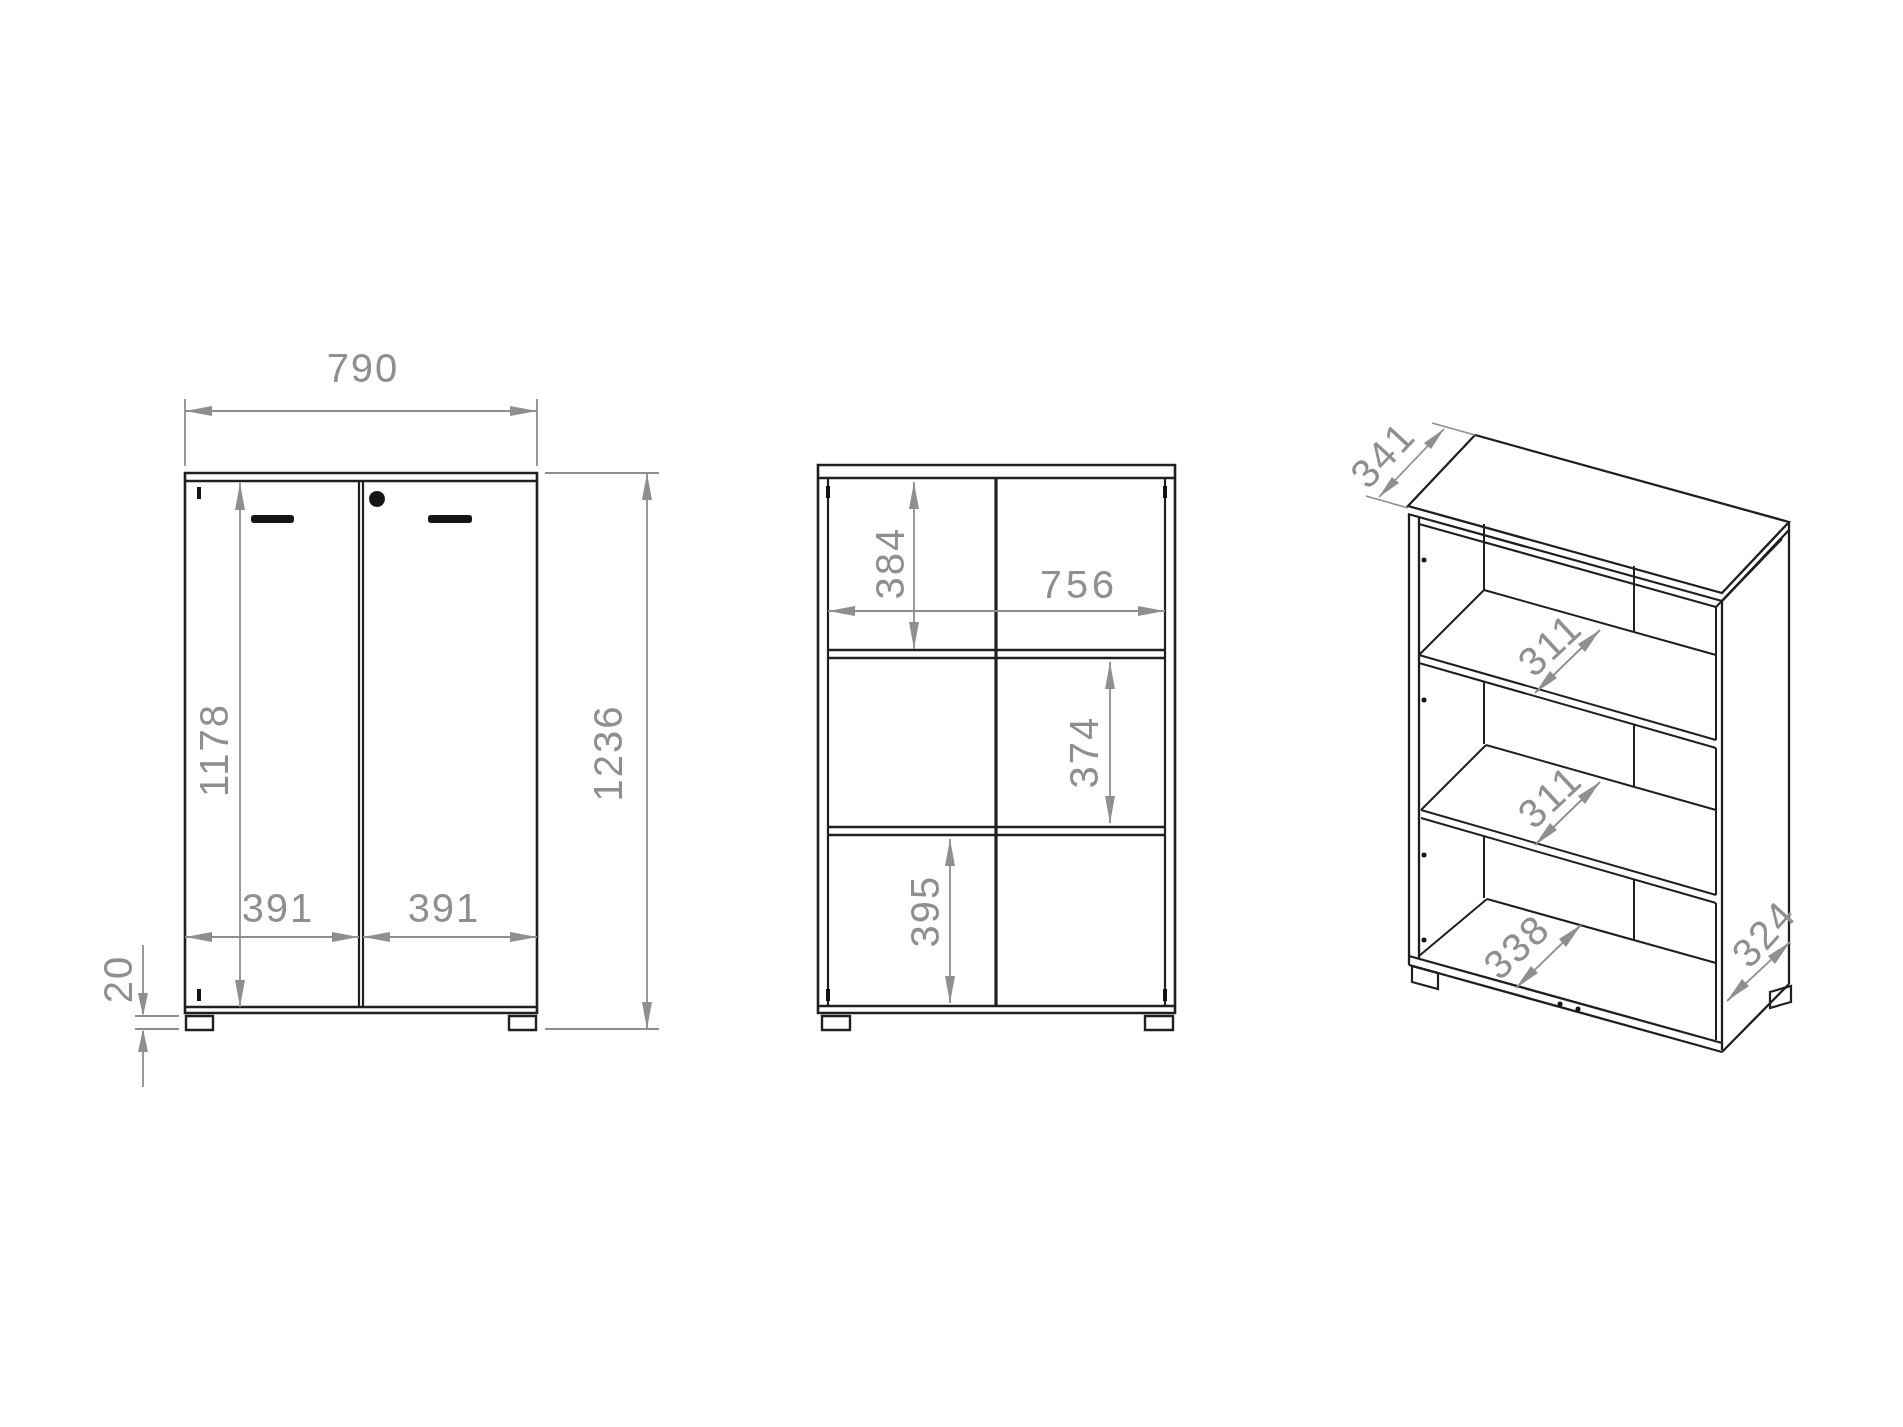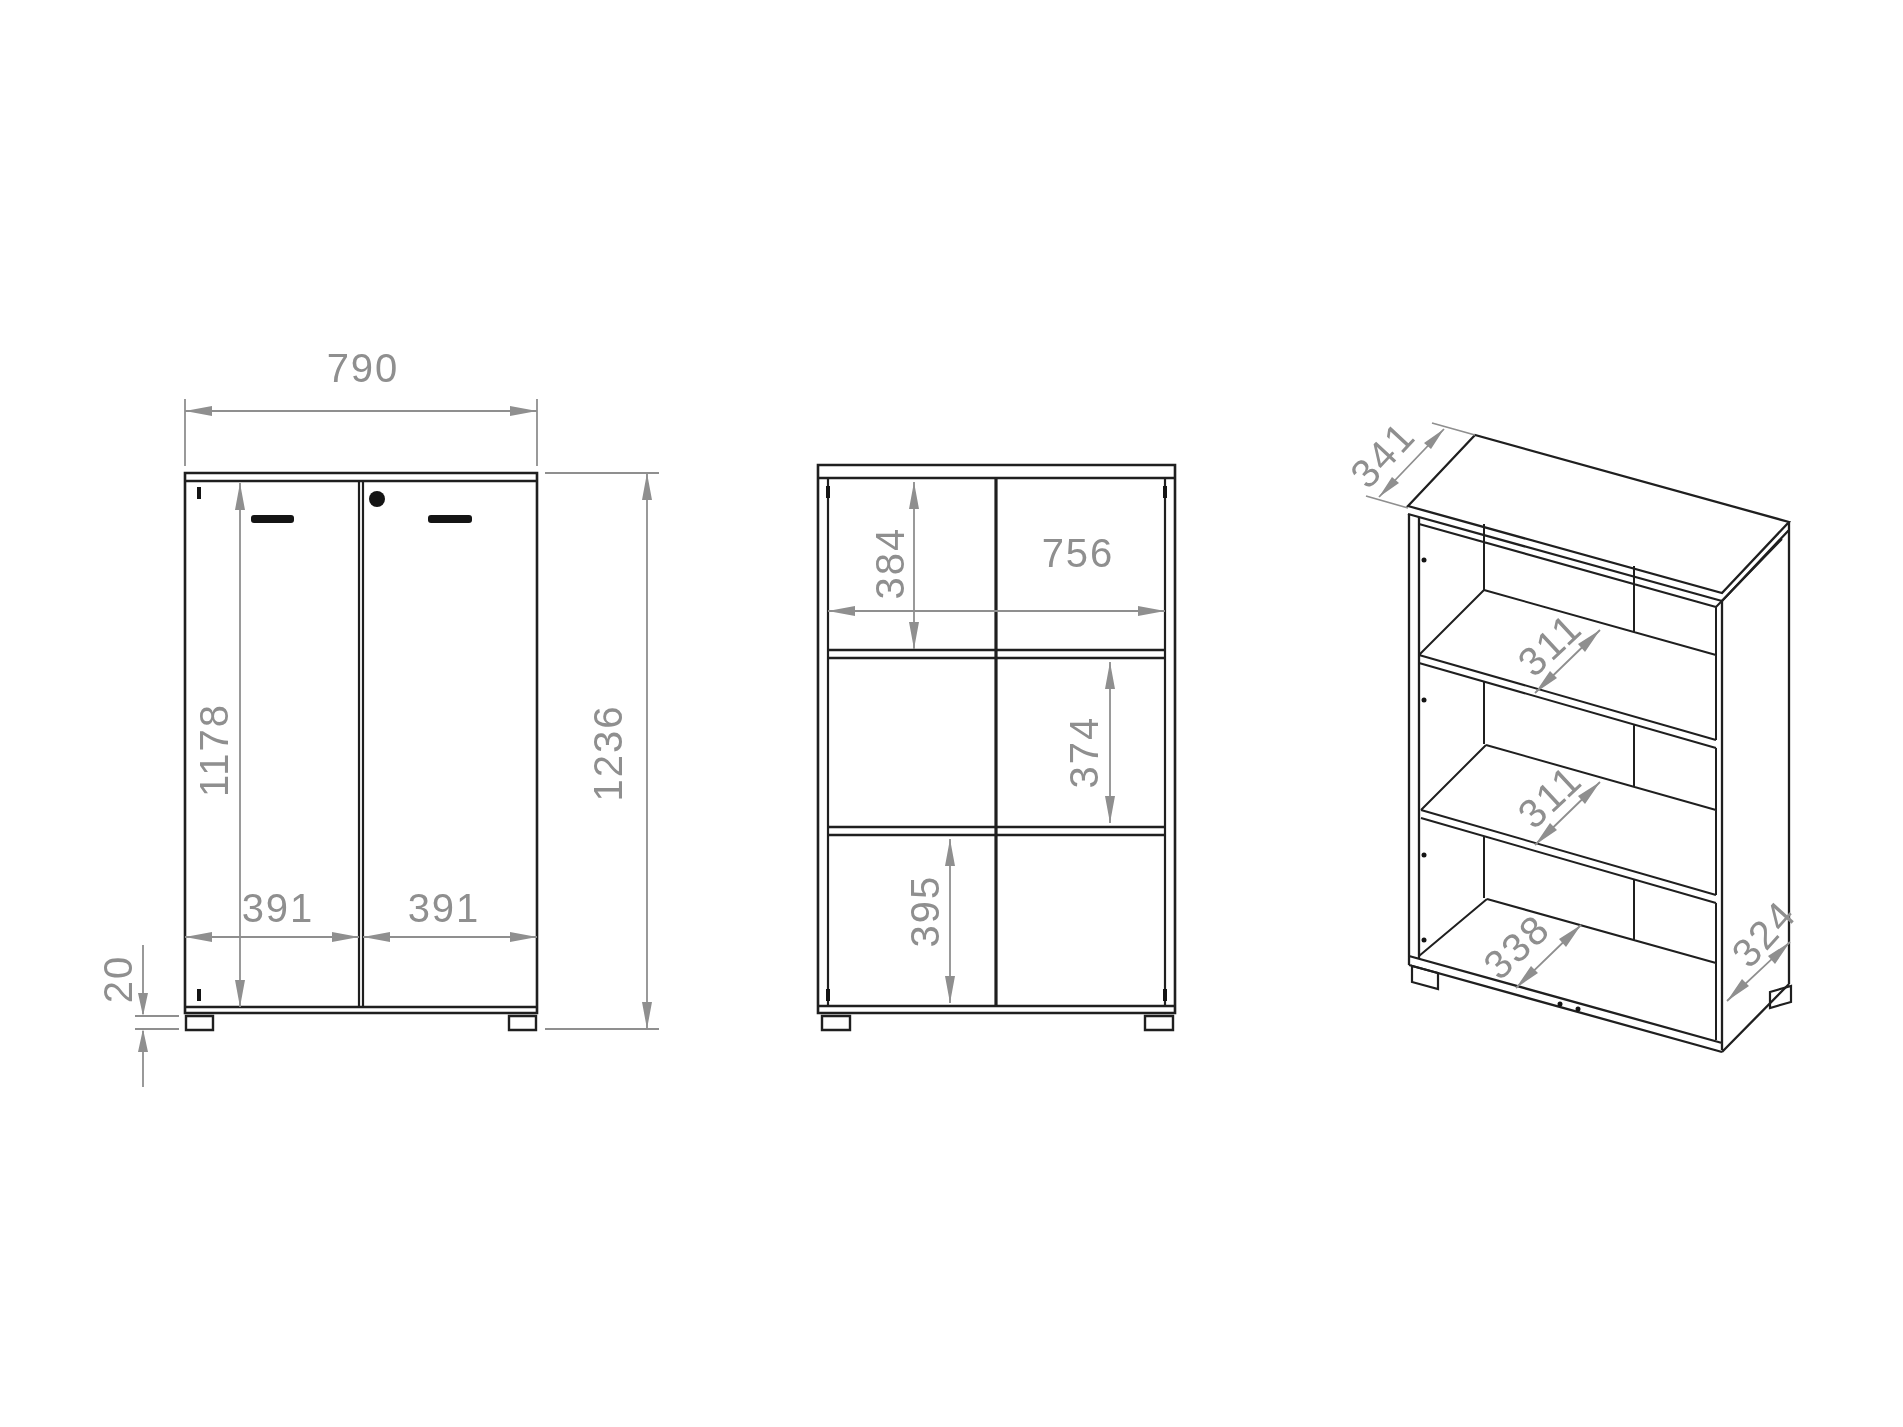--- a/index.html
+++ b/index.html
@@ -118,21 +118,21 @@
   </svg>
 
   <div class="dim-label" style="left:363px;top:368px;">790</div>
   <div class="dim-label" style="left:214px;top:750px;--rot:-90deg;">1178</div>
   <div class="dim-label" style="left:608px;top:753px;--rot:-90deg;">1236</div>
   <div class="dim-label" style="left:278px;top:908px;">391</div>
   <div class="dim-label" style="left:444px;top:908px;">391</div>
   <div class="dim-label" style="left:118px;top:979px;--rot:-90deg;">20</div>
 
   <div class="dim-label" style="left:890px;top:563px;--rot:-90deg;">384</div>
-  <div class="dim-label" style="left:1078px;top:553px;">756</div>
+  <div class="dim-label" style="left:1078px;top:587px;font-family:Liberation Mono, monospace;">756</div>
   <div class="dim-label" style="left:1084px;top:752px;--rot:-90deg;">374</div>
   <div class="dim-label" style="left:925px;top:911px;--rot:-90deg;">395</div>
 
   <div class="dim-label" style="left:1383px;top:455px;--rot:-47deg;">341</div>
   <div class="dim-label" style="left:1550px;top:645px;--rot:-43deg;">311</div>
   <div class="dim-label" style="left:1550px;top:797px;--rot:-43deg;">311</div>
   <div class="dim-label" style="left:1517px;top:947px;--rot:-43deg;">338</div>
   <div class="dim-label" style="left:1764px;top:934px;--rot:-48deg;">324</div>
 
 </div>

